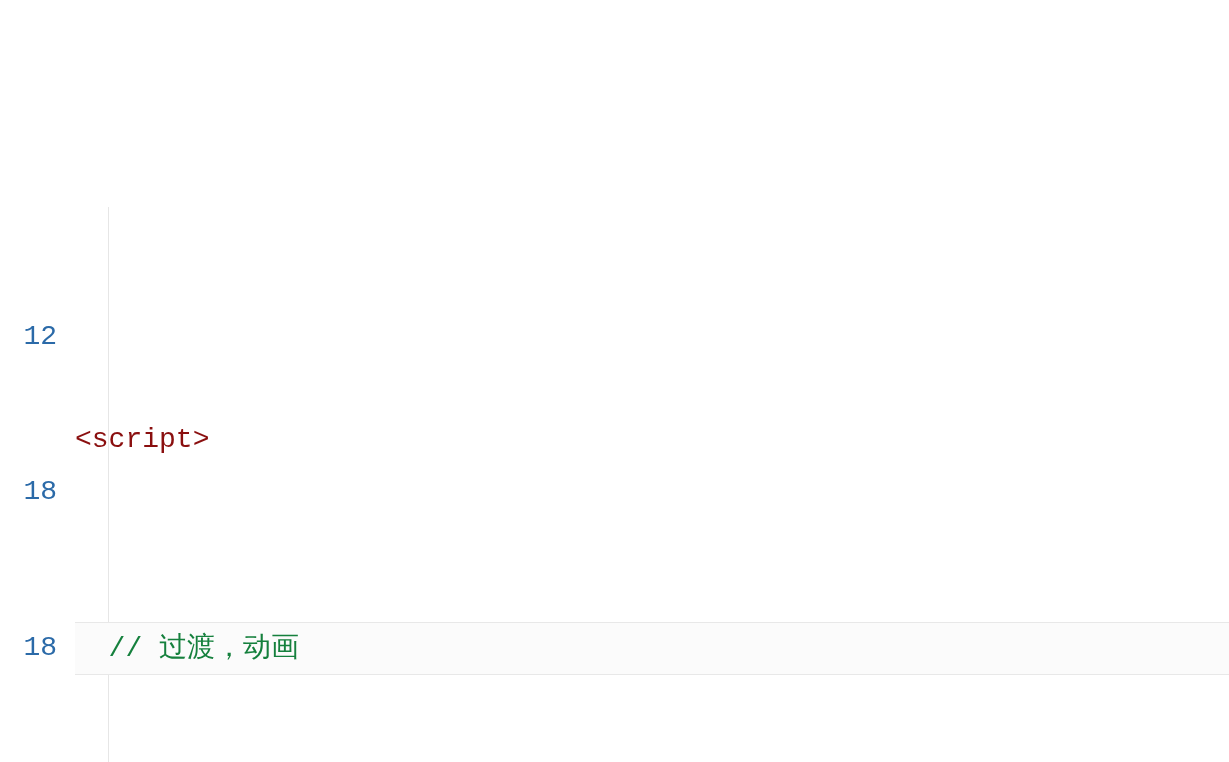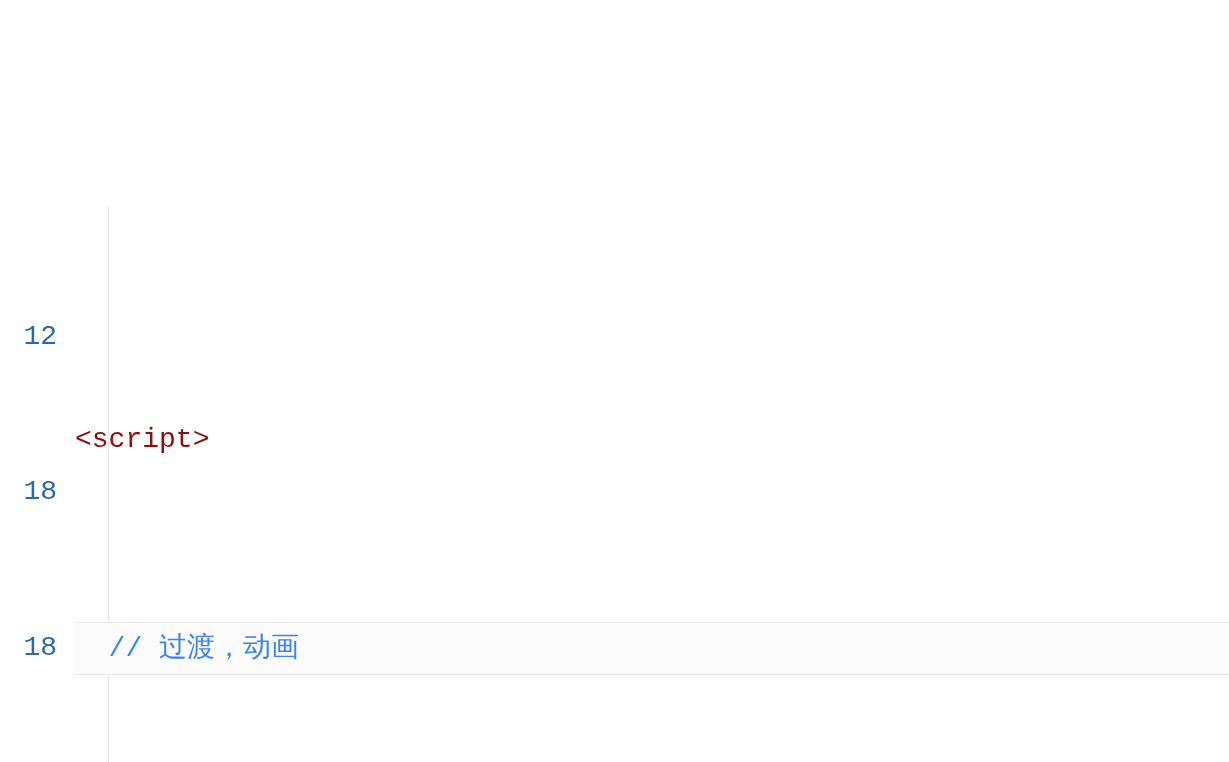--- a/index.html
+++ b/index.html
@@ -41,21 +41,21 @@
     position: absolute;
     top: 0;
     bottom: 0;
     width: 1px;
     background: #e6e6e6;
   }
   .g1 { left: 33px; }  
 
   
   .tag   { color: #8a0f0f; }
-  .cmt   { color: #3b82f6; }
+  .cmt   { color: #15803d; }
 </style>
 </head>
 <body>
 
 
 
 <div class="editor">
   <div class="gutter">
     <div>12</div>
     <div>18</div>

